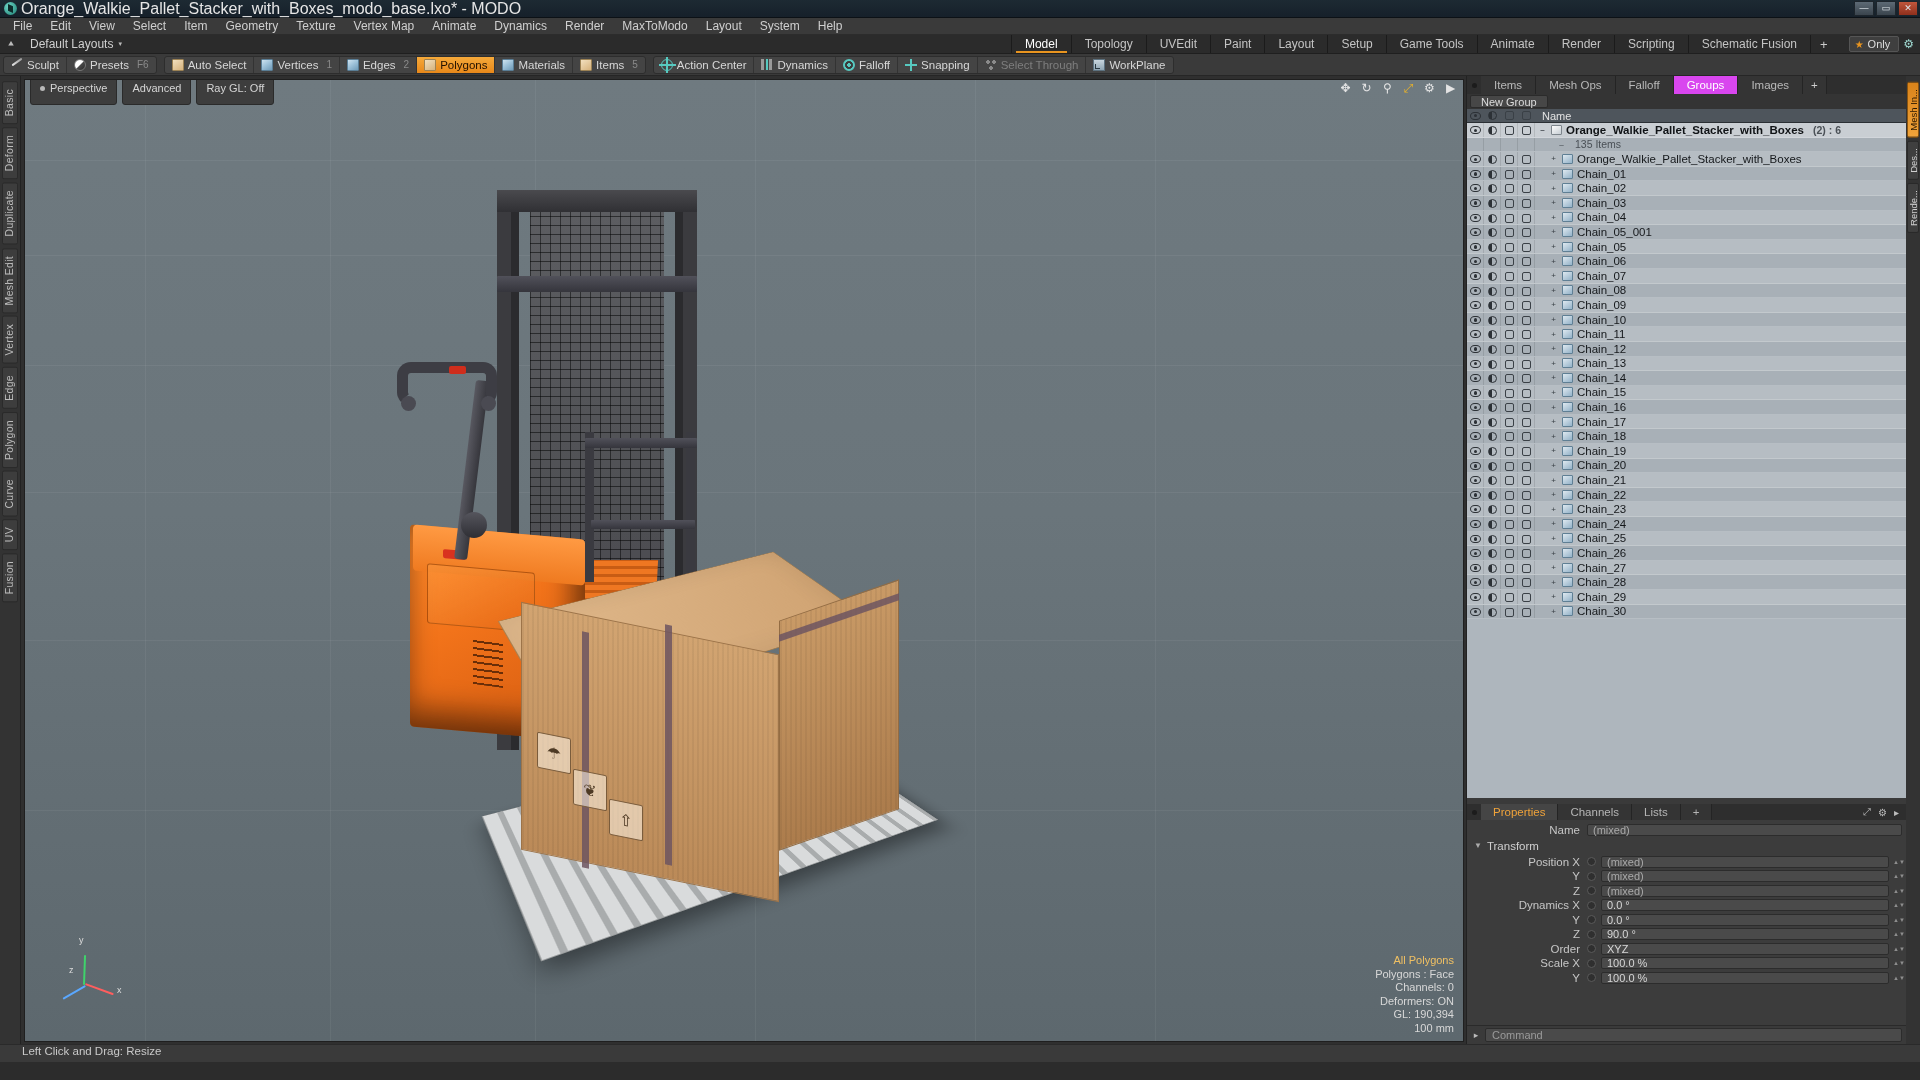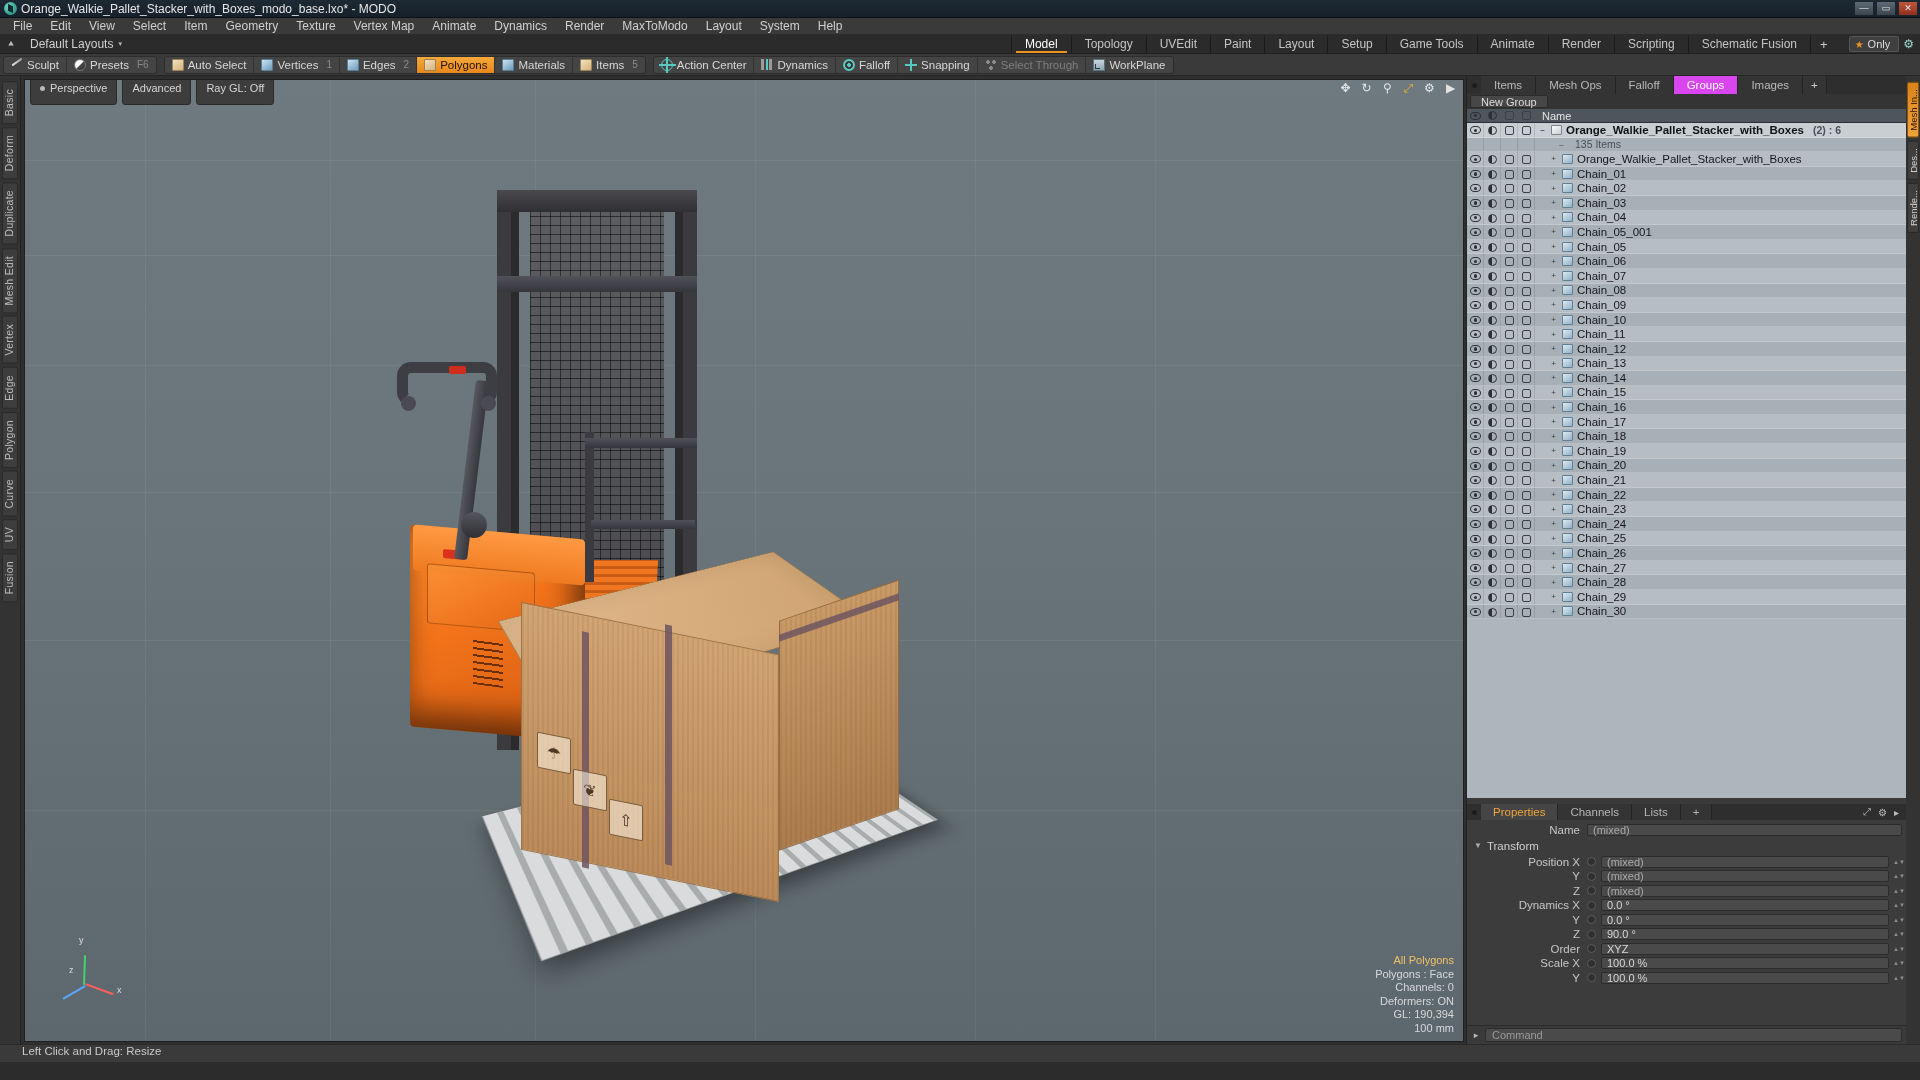--- a/index.html
+++ b/index.html
@@ -19,21 +19,21 @@
   }
   .titlebar .tb-icon {
     width:13px; height:13px; border-radius:50%;
     background:radial-gradient(circle at 35% 35%, #6fd6c8, #1b7f72);
     margin:0 4px 0 2px; flex:none; position:relative;
   }
   .titlebar .tb-icon:after{
     content:""; position:absolute; left:4px; top:2px; width:5px; height:9px;
     background:#0d2b2b; clip-path:polygon(0 0,100% 25%,100% 100%,0 75%);
   }
-  .tb-title { font-size:12px; color:#e6e6e6; white-space:nowrap; }
+  .tb-title { font-size:16px; color:#e6e6e6; white-space:nowrap; }
   .tb-buttons { position:absolute; right:2px; top:1px; display:flex; gap:2px; }
   .tb-btn {
     width:20px; height:15px; background:linear-gradient(#5d6a75,#3a444d);
     border:1px solid #1d252c; display:flex; align-items:center; justify-content:center;
     color:#dfe6ea; font-size:9px; line-height:1;
   }
   .tb-btn.close { background:linear-gradient(#c0563c,#8e2f1c); }
 
   
   .menubar {

